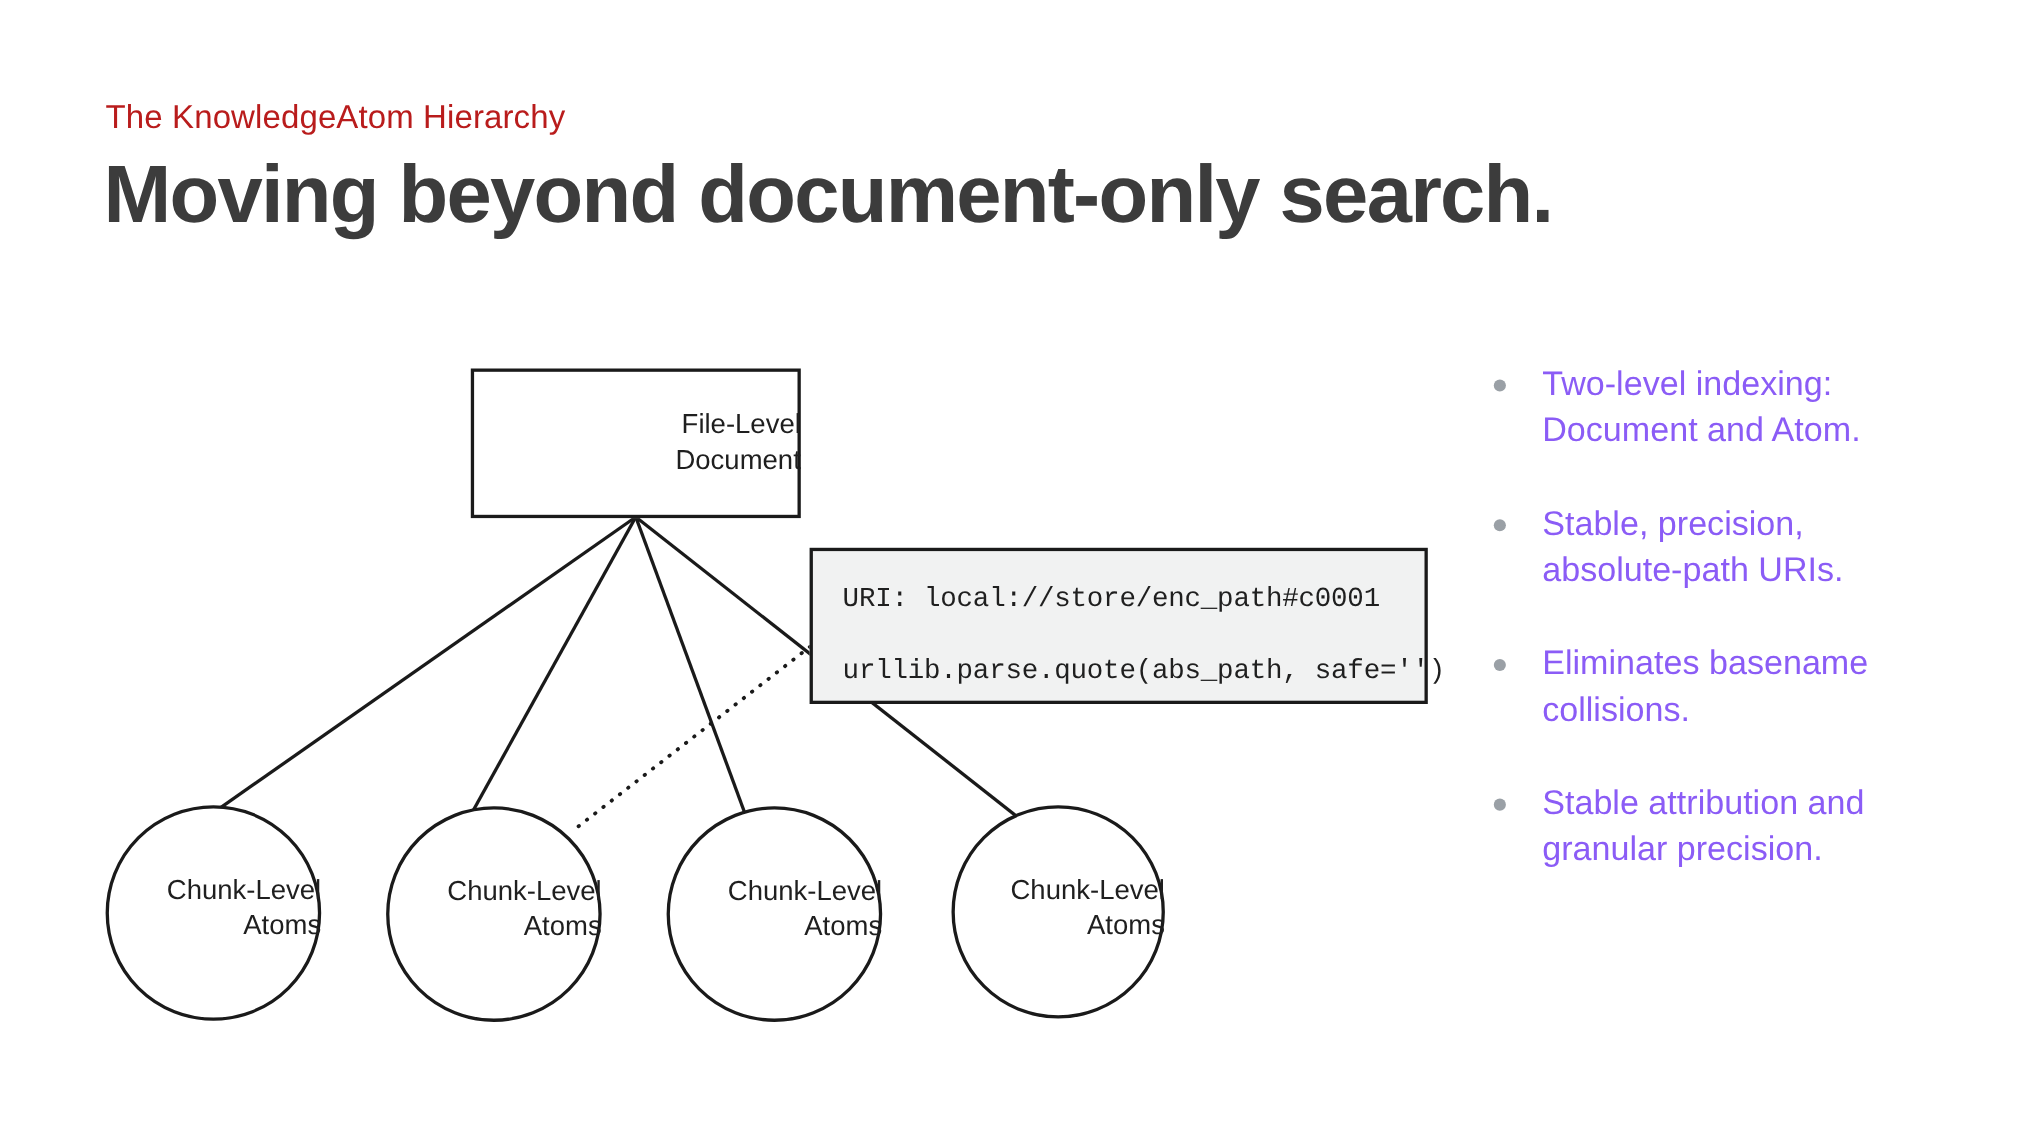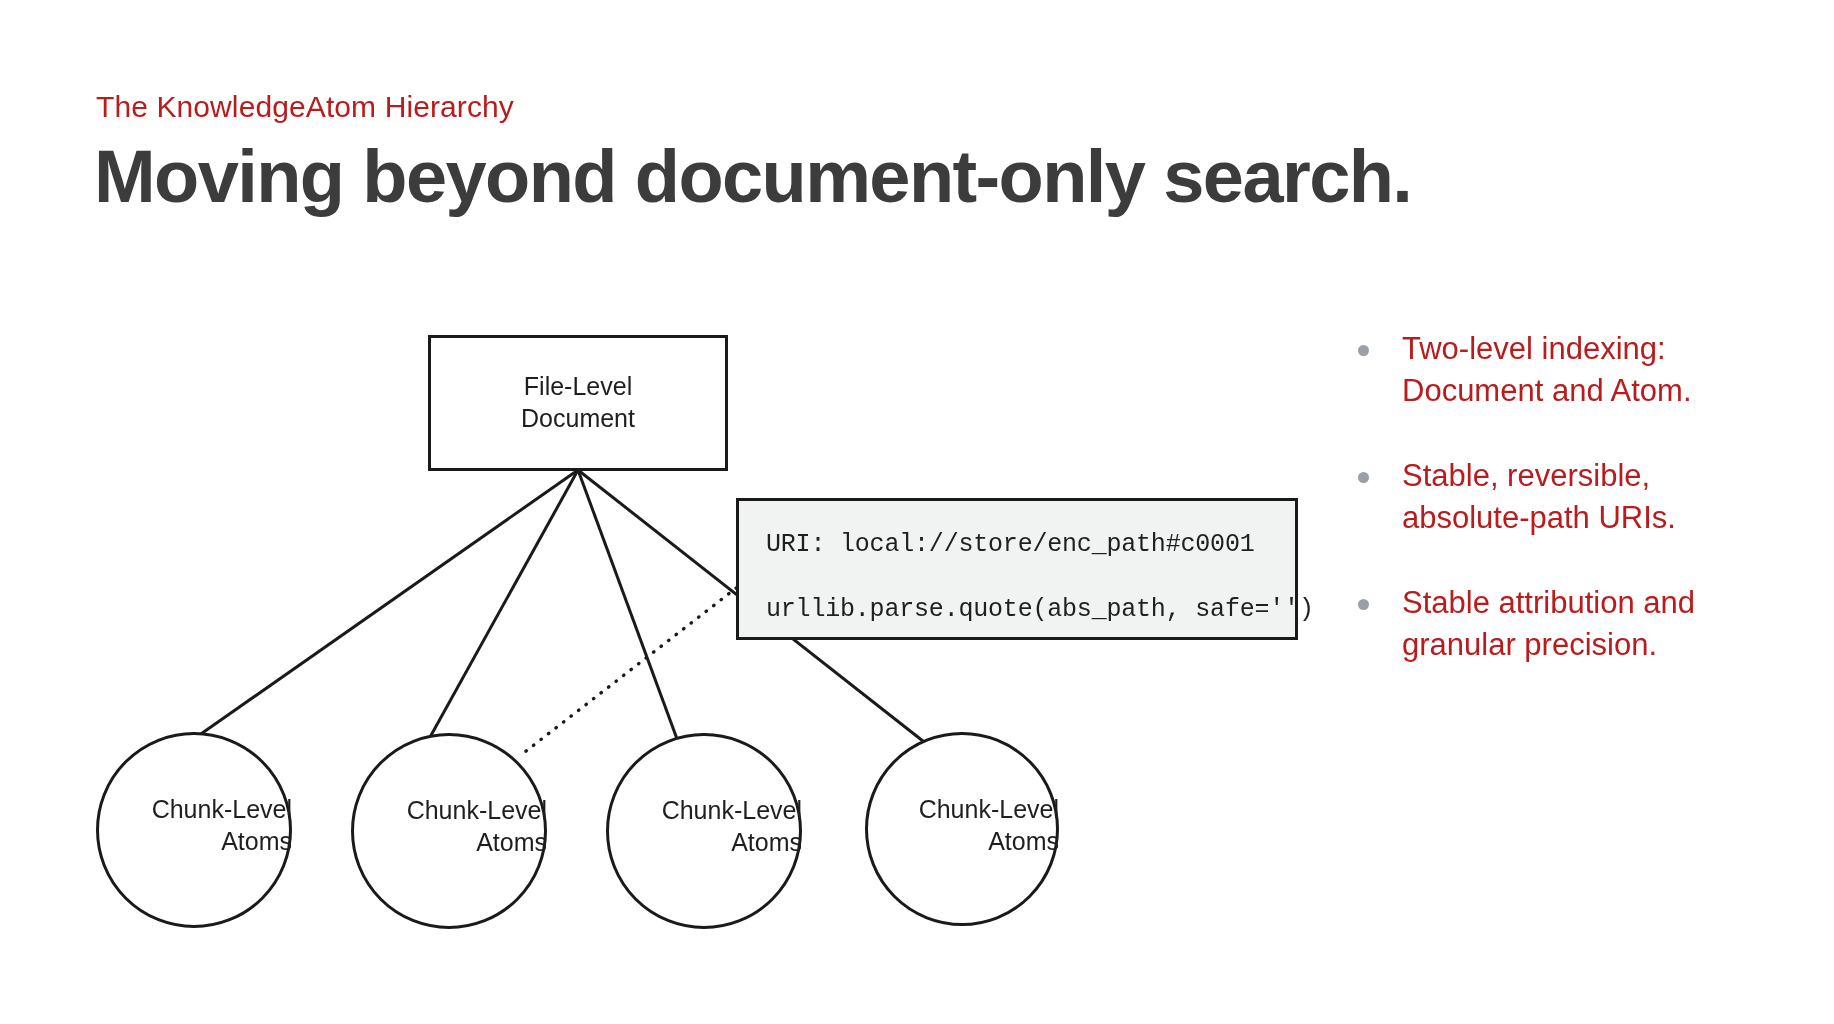--- a/index.html
+++ b/index.html
@@ -74,20 +74,21 @@
     width: 300px;
     height: 136px;
     border: 3px solid #1a1a1a;
     background: #ffffff;
     box-sizing: border-box;
   }
   #doc-box-label {
     left: 428px;
     top: 371px;
     width: 300px;
+    text-align: right;
   }
 
   
   #code-box {
     position: absolute;
     left: 736px;
     top: 498px;
     width: 562px;
     height: 142px;
     border: 3px solid #1a1a1a;
@@ -139,21 +140,21 @@
     left: 1352px;
     top: 328px;
     width: 420px;
   }
   .bullet-item {
     position: relative;
     padding-left: 50px;
     margin-bottom: 44px;
     font-size: 31px;
     line-height: 1.34;
-    color: #b91c1c;
+    color: #8b5cf6;
   }
   .bullet-item:last-child { margin-bottom: 0; }
   .bullet-dot {
     position: absolute;
     left: 6px;
     top: 17px;
     width: 11px;
     height: 11px;
     border-radius: 50%;
     background: #9aa0a6;
@@ -201,21 +202,25 @@
   <div id="chunk-label-4" class="chunk-label">Chunk-Level
 Atoms</div>
 
   <div id="bullets">
     <div class="bullet-item">
       <span class="bullet-dot"></span>
       <span>Two-level indexing: Document and Atom.</span>
     </div>
     <div class="bullet-item">
       <span class="bullet-dot"></span>
-      <span>Stable, reversible, absolute-path URIs.</span>
+      <span>Stable, precision, absolute-path URIs.</span>
+    </div>
+    <div class="bullet-item">
+      <span class="bullet-dot"></span>
+      <span>Eliminates basename collisions.</span>
     </div>
     <div class="bullet-item">
       <span class="bullet-dot"></span>
       <span>Stable attribution and granular precision.</span>
     </div>
   </div>
 
 </div>
 
 </body></html>

